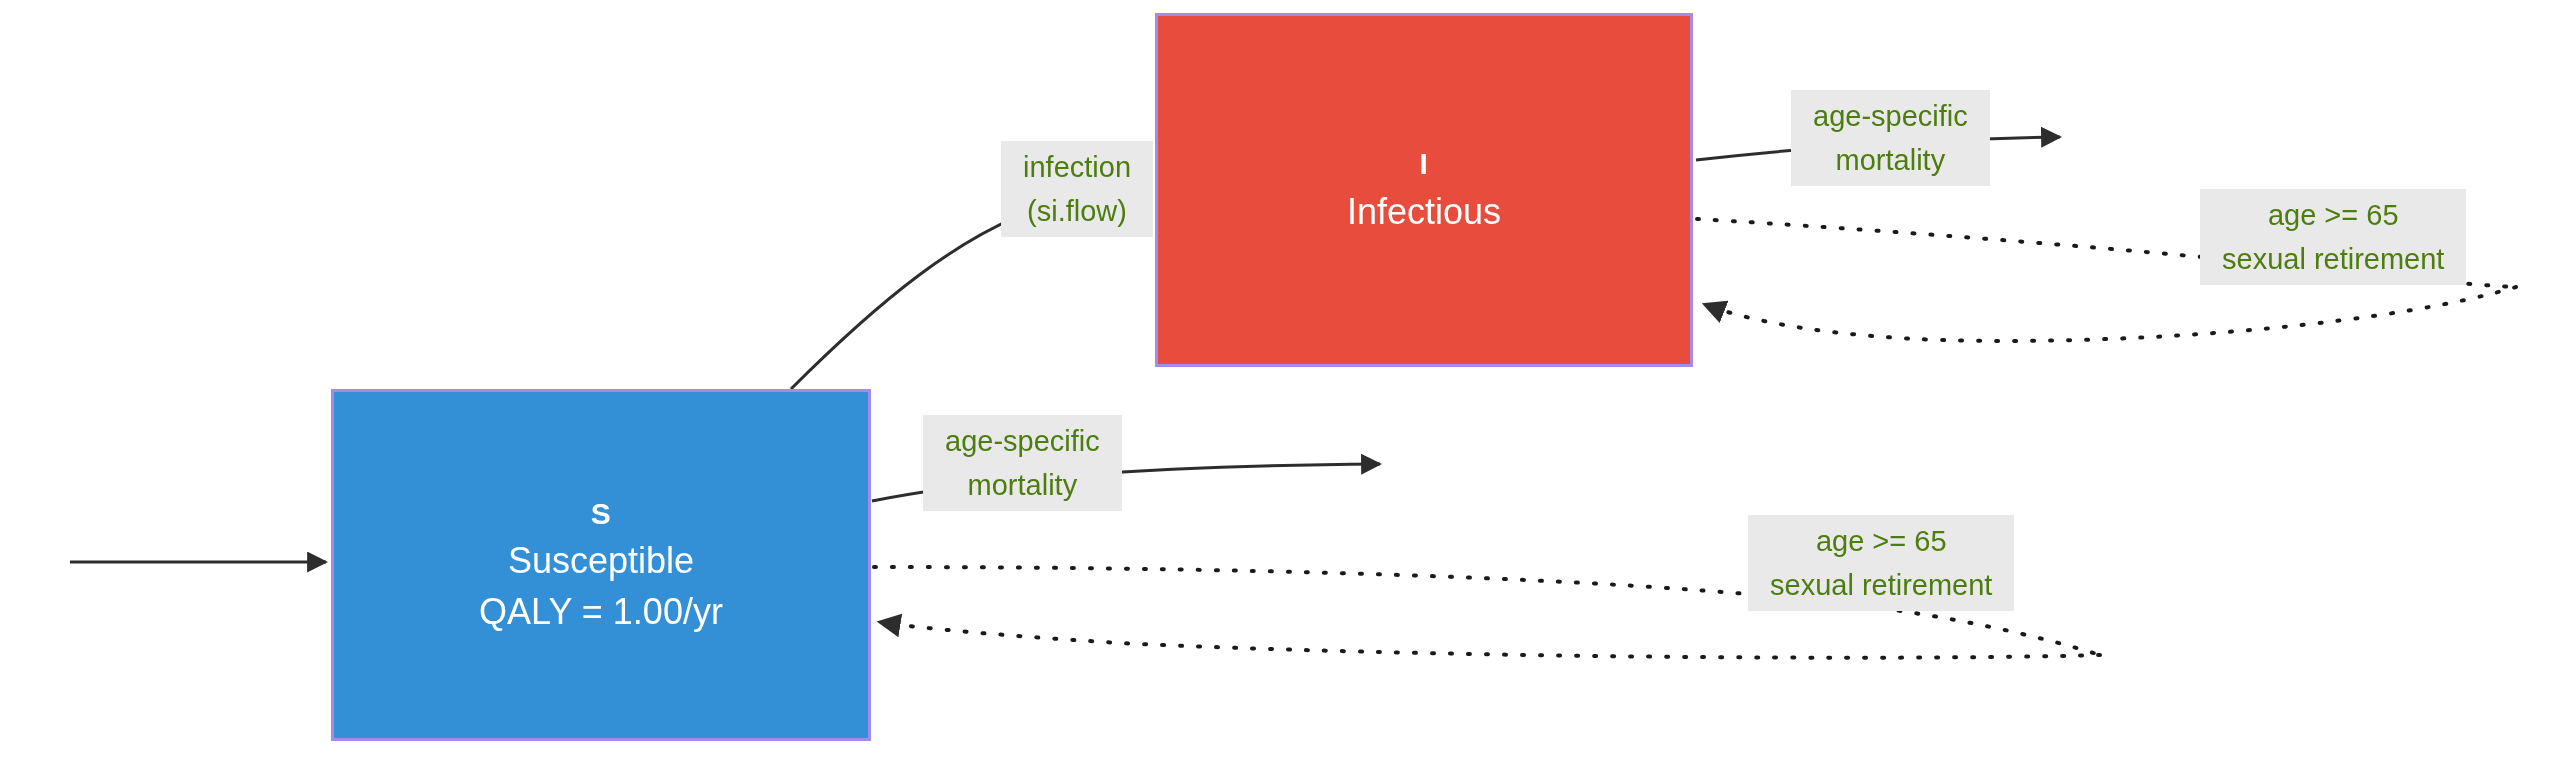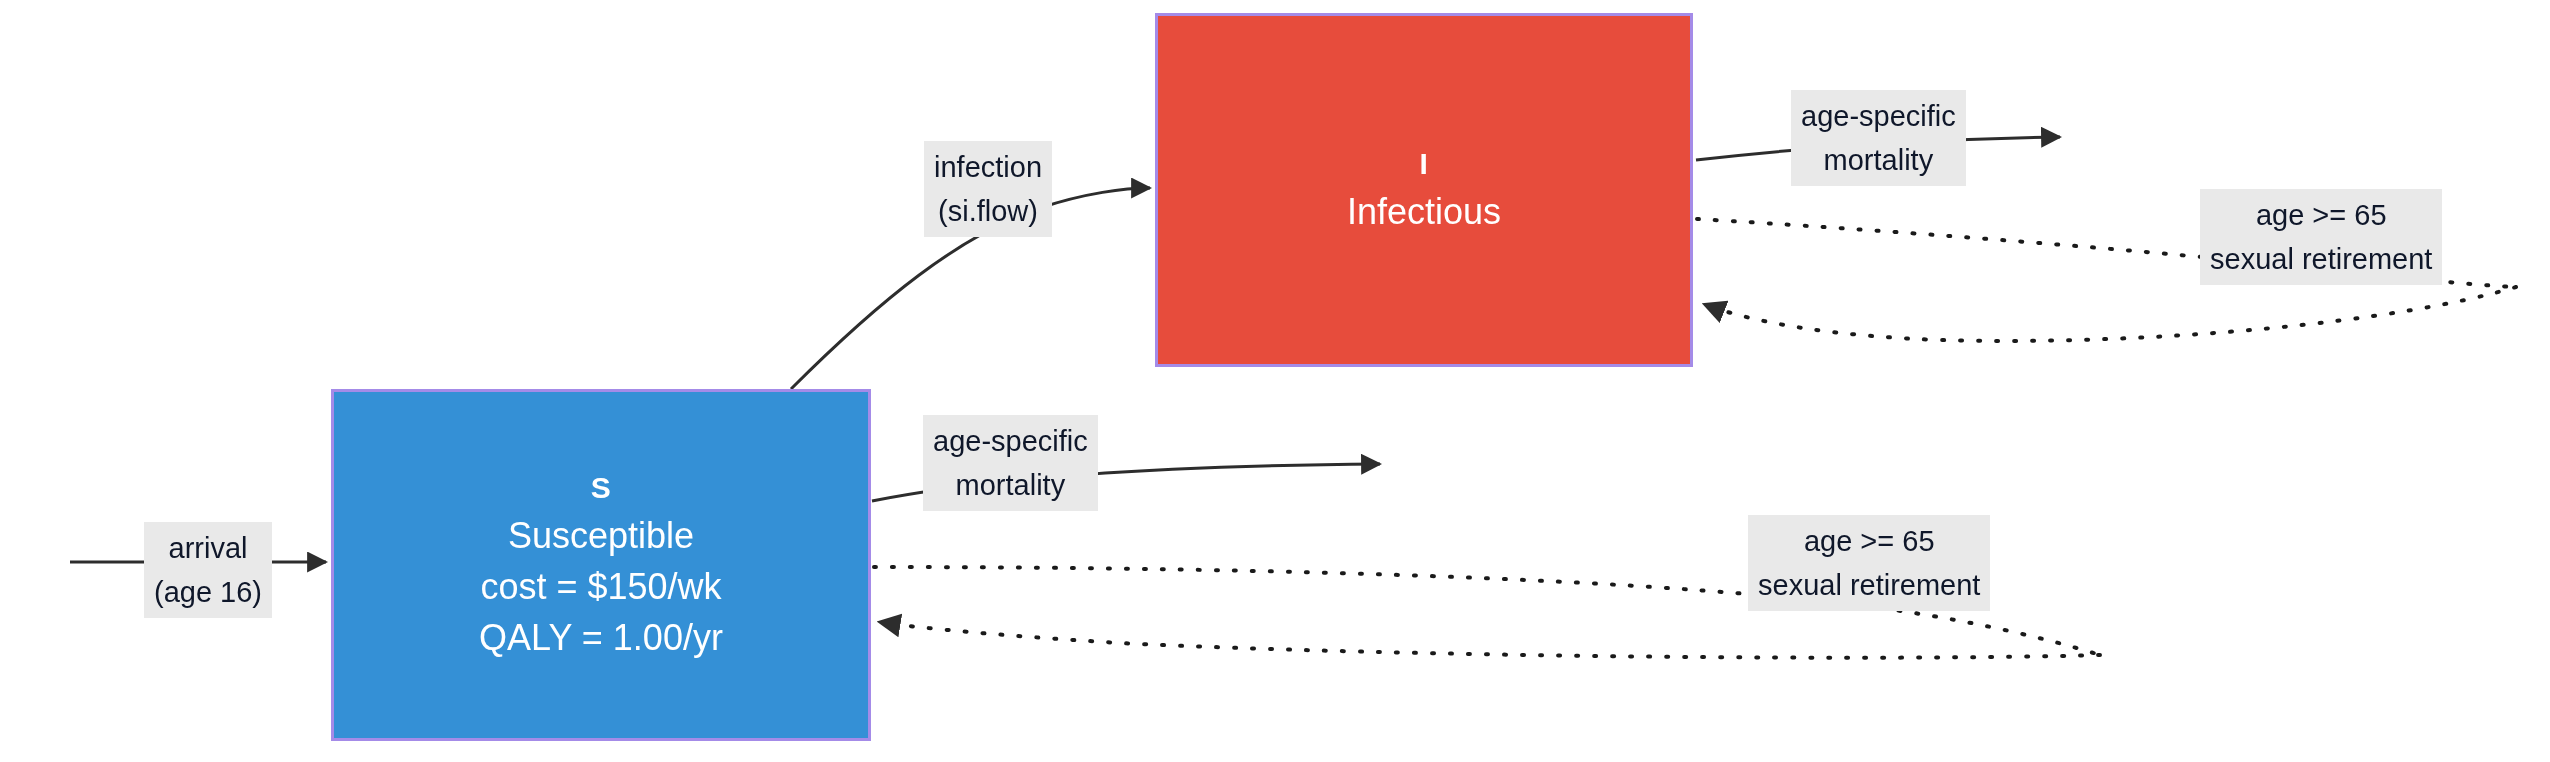--- a/index.html
+++ b/index.html
@@ -56,31 +56,31 @@
   #node-I {
     left: 1155px;
     top: 13px;
     width: 538px;
     height: 354px;
     background: #e74c3c;
   }
   .edge-label {
     position: absolute;
     background: #e9e9e9;
-    color: #0f172a;
+    color: #4d7c0f;
     font-size: 29px;
     line-height: 1.52;
     text-align: center;
-    padding: 4px 10px;
+    padding: 4px 22px;
     box-sizing: border-box;
     white-space: nowrap;
   }
   .edge-label .el-line { display: block; }
   #lbl-arrival      { left: 144px;  top: 522px; }
-  #lbl-infection    { left: 924px;  top: 141px; }
+  #lbl-infection    { left: 1001px;  top: 141px; }
   #lbl-mort-i       { left: 1791px; top: 90px;  }
   #lbl-mort-s       { left: 923px;  top: 415px; }
   #lbl-retire-i     { left: 2200px; top: 189px; }
   #lbl-retire-s     { left: 1748px; top: 515px; }
 </style>
 </head>
 <body>
 
 <div id="canvas">
 
@@ -105,33 +105,28 @@
     <path d="M 1697 219 C 1870 229 2150 250 2330 270 C 2430 281 2490 286 2516 287" fill="none" stroke="#1a1a1a" stroke-width="4" stroke-linecap="round" stroke-dasharray="2 16"></path>
     <path d="M 2516 287 C 2400 322 2150 346 1940 340 C 1830 336 1750 322 1704 304" fill="none" stroke="#1a1a1a" stroke-width="4" stroke-linecap="round" stroke-dasharray="2 16" marker-end="url(#arrow-d)"></path>
 
     <path d="M 874 567 C 1100 567 1600 571 1880 608 C 1990 623 2065 644 2100 655" fill="none" stroke="#1a1a1a" stroke-width="4" stroke-linecap="round" stroke-dasharray="2 16"></path>
     <path d="M 2100 655 C 1900 661 1400 657 1120 643 C 990 635 910 627 879 622" fill="none" stroke="#1a1a1a" stroke-width="4" stroke-linecap="round" stroke-dasharray="2 16" marker-end="url(#arrow-d)"></path>
   </svg>
 
   <div class="node" id="node-S">
     <div class="n-id">S</div>
     <div class="n-line">Susceptible</div>
-    <div class="n-line">cost = $150/wk</div>
     <div class="n-line">QALY = 1.00/yr</div>
   </div>
 
   <div class="node" id="node-I">
     <div class="n-id">I</div>
     <div class="n-line">Infectious</div>
   </div>
 
-  <div class="edge-label" id="lbl-arrival">
-    <span class="el-line">arrival</span>
-    <span class="el-line">(age 16)</span>
-  </div>
 
   <div class="edge-label" id="lbl-infection">
     <span class="el-line">infection</span>
     <span class="el-line">(si.flow)</span>
   </div>
 
   <div class="edge-label" id="lbl-mort-i">
     <span class="el-line">age-specific</span>
     <span class="el-line">mortality</span>
   </div>

